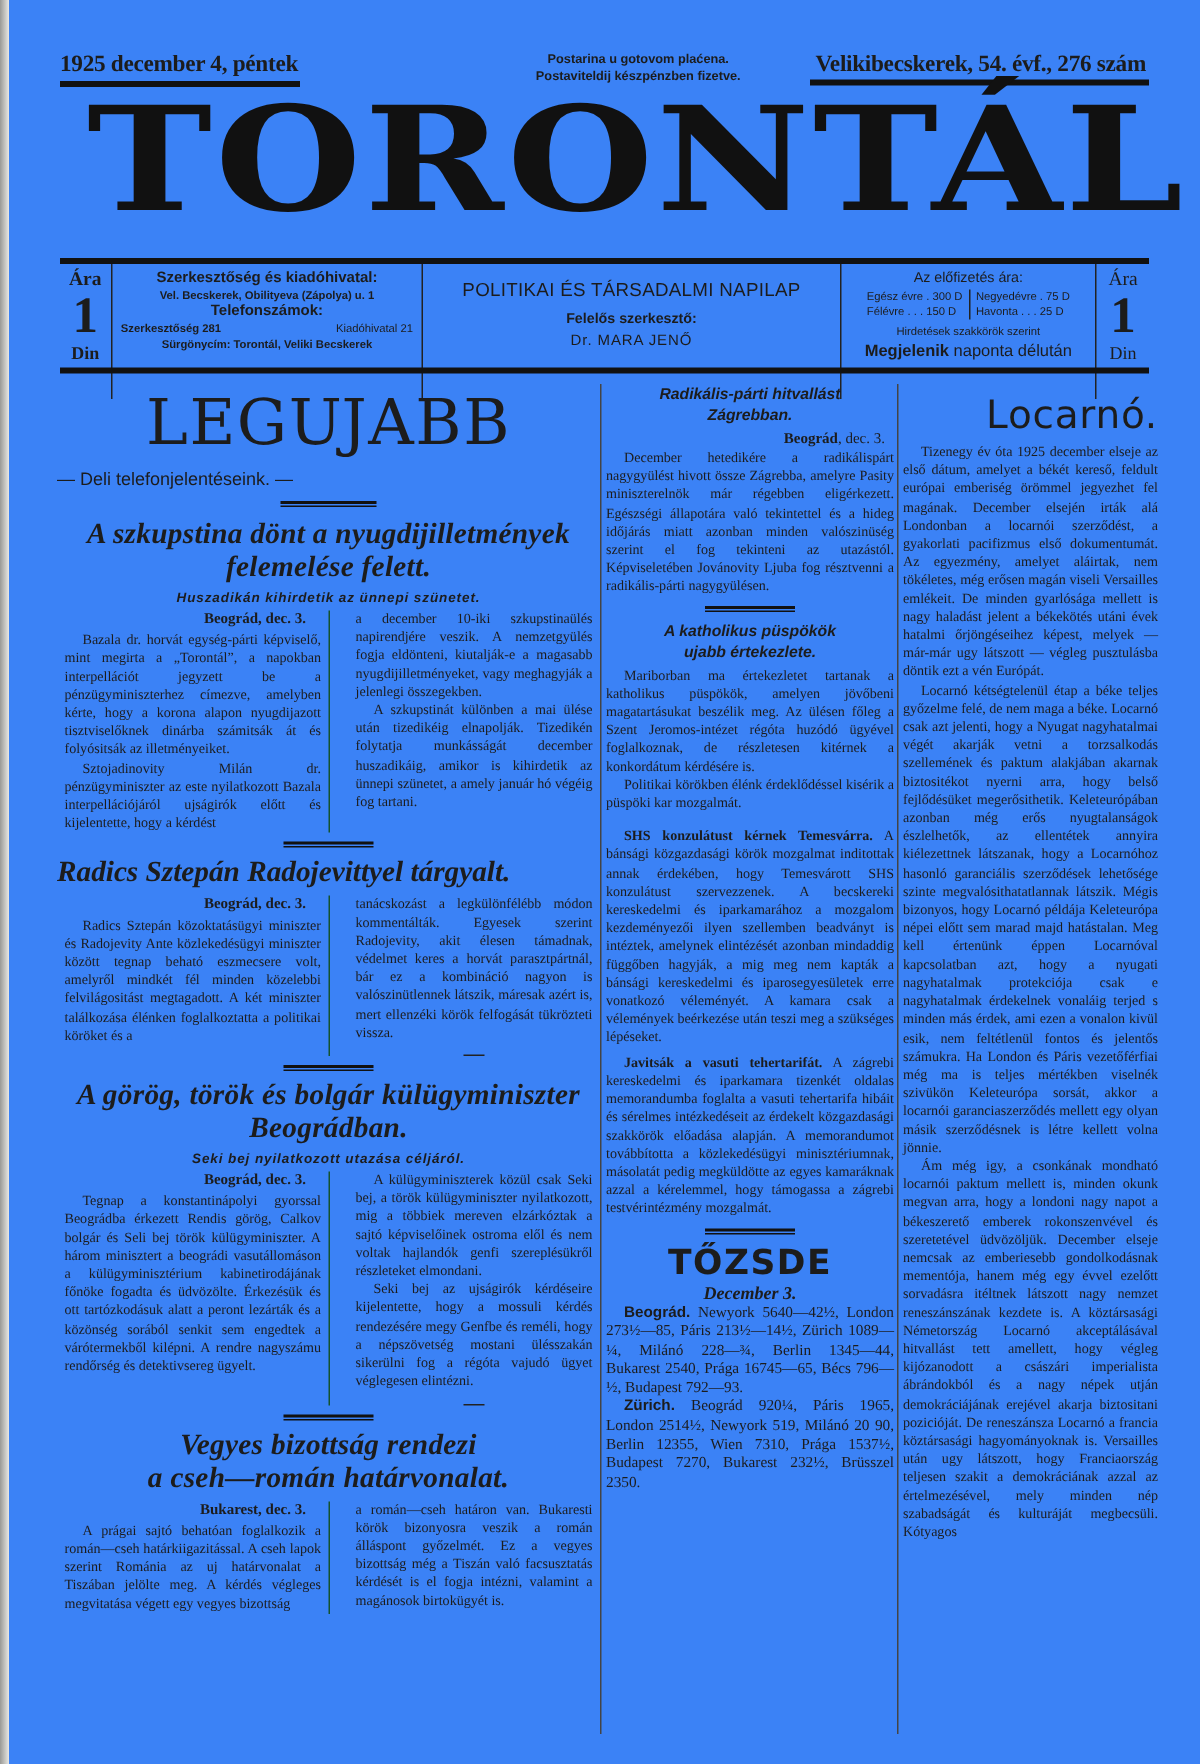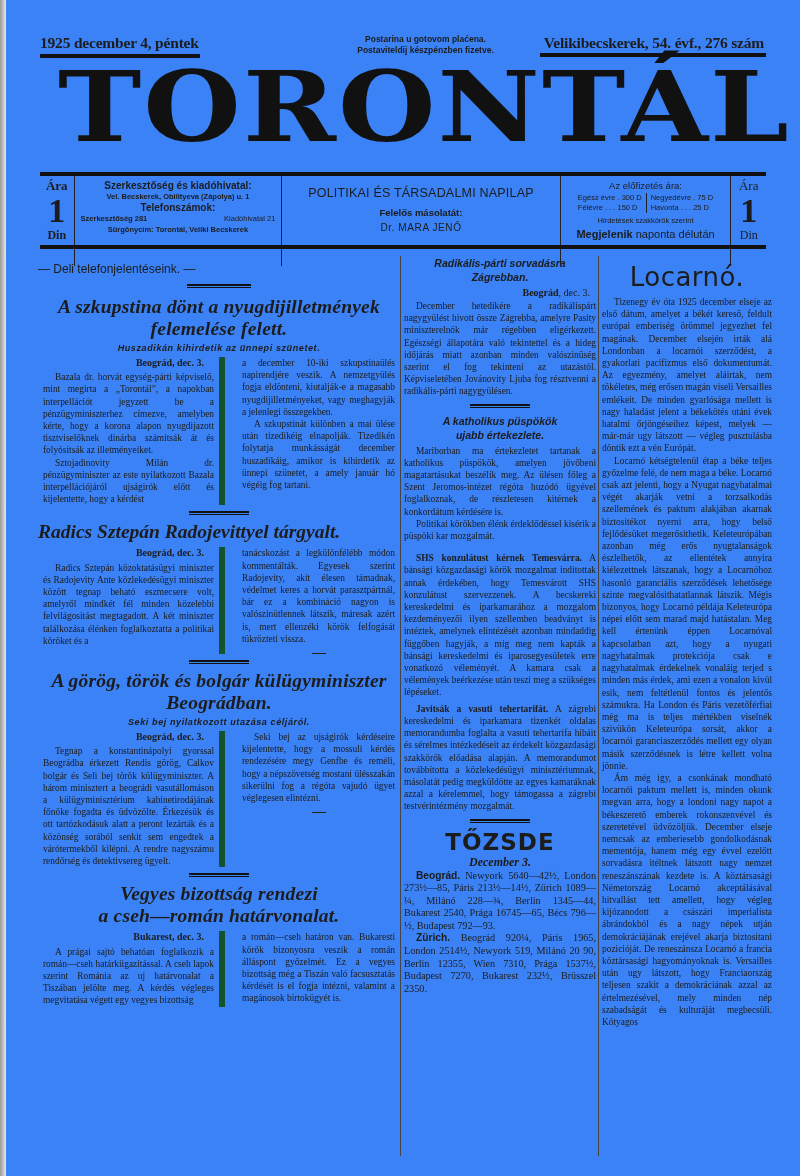--- a/index.html
+++ b/index.html
@@ -55,35 +55,35 @@
 
   .legujabb { text-align: center; font-family: "DejaVu Serif", serif; font-size: 42px; letter-spacing: 1px; line-height: 48px; margin-top: 2px; }
   .deli { font-family: "Liberation Sans", sans-serif; font-size: 12px; margin-top: 6px; }
   .dbl { margin: 8px auto; width: 64px; border-top: 2px solid #111; border-bottom: 1px solid #111; height: 4px; }
   .dbl.sm { width: 60px; margin: 6px auto; }
   .hl { text-align: center; font-family: "Liberation Serif", serif; font-style: italic; font-weight: bold; font-size: 19.5px; line-height: 22px; letter-spacing: 0.2px; }
   .hl2 { text-align: left; font-family: "Liberation Serif", serif; font-style: italic; font-weight: bold; font-size: 19.5px; line-height: 22px; }
   .sub-hl { text-align: center; font-family: "Liberation Sans", sans-serif; font-style: italic; font-weight: bold; font-size: 9px; letter-spacing: 0.6px; margin-top: 3px; }
   .art { display: flex; gap: 0; margin-top: 4px; }
   .art .c { width: 50%; padding: 0 5px; font-family: "Liberation Serif", serif; font-size: 9.4px; line-height: 12.2px; text-align: justify; }
-  .art .c + .c { border-left: 6px solid #14532d; padding-left: 17px; }
+  .art .c + .c { border-left: 1px solid #14532d; padding-left: 17px; }
   .dateline { text-align: right; font-weight: bold; font-size: 10px; margin-bottom: 2px; padding-right: 10px; }
   p.t { text-indent: 12px; }
   .short-rule { width: 14px; border-top: 1.5px solid #222; margin: 8px auto 0; }
 
   .mid-hl { text-align: center; font-family: "Liberation Sans", sans-serif; font-style: italic; font-weight: bold; font-size: 10.5px; line-height: 14px; }
   .mid-txt { font-family: "Liberation Serif", serif; font-size: 9.4px; line-height: 12.2px; text-align: justify; }
   .mid-date { text-align: right; font-family: "Liberation Serif", serif; font-size: 10px; margin: 3px 6px 2px 0; }
   .mid-date b { font-weight: bold; }
   .tozsde { text-align: center; font-family: "DejaVu Sans", sans-serif; font-weight: bold; font-size: 23px; letter-spacing: 1px; margin-top: 4px; }
   .tozsde-date { text-align: center; font-family: "Liberation Serif", serif; font-style: italic; font-weight: bold; font-size: 12px; }
   .tz { font-family: "Liberation Serif", serif; font-size: 10.2px; line-height: 12.6px; text-align: justify; }
   .tz b { font-family: "Liberation Sans", sans-serif; font-weight: bold; }
 
-  .locarno { text-align: center; font-family: "DejaVu Sans", sans-serif; font-size: 26px; letter-spacing: 0.5px; margin-top: 6px; margin-bottom: 4px; }
+  .locarno { text-align: right; font-family: "DejaVu Sans", sans-serif; font-size: 26px; letter-spacing: 0.5px; margin-top: 6px; margin-bottom: 4px; }
   .r-txt { font-family: "Liberation Serif", serif; font-size: 9.4px; line-height: 12.2px; text-align: justify; }
   b { font-weight: bold; }
 </style>
 </head>
 <body>
 
 <div class="page">
   <div class="leftshadow"></div>
 
   <div class="topline">
@@ -111,21 +111,21 @@
       <div class="b">Vel. Becskerek, Obilityeva (Zápolya) u. 1</div>
       <div class="h">Telefonszámok:</div>
       <div class="row">
         <span class="b">Szerkesztőség 281</span>
         <span>Kiadóhivatal 21</span>
       </div>
       <div class="b">Sürgönycím: Torontál, Veliki Becskerek</div>
     </div>
     <div class="midband">
       <div class="sub">POLITIKAI ÉS TÁRSADALMI NAPILAP</div>
-      <div class="lbl">Felelős másolatát:</div>
+      <div class="lbl">Felelős szerkesztő:</div>
       <div class="name">Dr. MARA JENŐ</div>
     </div>
     <div class="subs">
       <div class="t">Az előfizetés ára:</div>
       <div class="grid">
         <div class="c1">
           <div>Egész évre . 300 D</div>
           <div>Félévre . . . 150 D</div>
         </div>
         <div class="c2">
@@ -141,20 +141,21 @@
       <div class="num">1</div>
       <div class="din">Din</div>
     </div>
   </div>
   <div class="band-rule-bot"></div>
 
   <div class="col-rule" style="left:400px; top:256px; height:900px;"></div>
   <div class="col-rule" style="left:598px; top:256px; height:900px;"></div>
 
   <div class="leftcol">
+    <div class="legujabb">LEGUJABB</div>
     <div class="deli">— Deli telefonjelentéseink. —</div>
     <div class="dbl"></div>
 
     <div>
       <div class="hl">A szkupstina dönt a nyugdijilletmények</div>
       <div class="hl">felemelése felett.</div>
       <div class="sub-hl">Huszadikán kihirdetik az ünnepi szünetet.</div>
       <div class="art">
         <div class="c">
           <div class="dateline">Beográd, dec. 3.</div>
@@ -187,20 +188,21 @@
     <div>
       <div class="hl">A görög, török és bolgár külügyminiszter</div>
       <div class="hl">Beográdban.</div>
       <div class="sub-hl">Seki bej nyilatkozott utazása céljáról.</div>
       <div class="art">
         <div class="c">
           <div class="dateline">Beográd, dec. 3.</div>
           <p class="t">Tegnap a konstantinápolyi gyorssal Beográdba érkezett Rendis görög, Calkov bolgár és Seli bej török külügyminiszter. A három minisztert a beográdi vasutállomáson a külügyminisztérium kabinetirodájának főnöke fogadta és üdvözölte. Érkezésük és ott tartózkodásuk alatt a peront lezárták és a közönség sorából senkit sem engedtek a várótermekből kilépni. A rendre nagyszámu rendőrség és detektivsereg ügyelt.</p>
         </div>
         <div class="c">
+          <p class="t">A külügyminiszterek közül csak Seki bej, a török külügyminiszter nyilatkozott, mig a többiek mereven elzárkóztak a sajtó képviselőinek ostroma elől és nem voltak hajlandók genfi szereplésükről részleteket elmondani.</p>
           <p class="t">Seki bej az ujságirók kérdéseire kijelentette, hogy a mossuli kérdés rendezésére megy Genfbe és reméli, hogy a népszövetség mostani ülésszakán sikerülni fog a régóta vajudó ügyet véglegesen elintézni.</p>
           <div class="short-rule"></div>
         </div>
       </div>
     </div>
     <div class="dbl sm"></div>
 
     <div>
       <div class="hl">Vegyes bizottság rendezi</div>
       <div class="hl">a cseh—román határvonalat.</div>
@@ -211,21 +213,21 @@
         </div>
         <div class="c">
           <p>a román—cseh határon van. Bukaresti körök bizonyosra veszik a román álláspont győzelmét. Ez a vegyes bizottság még a Tiszán való facsusztatás kérdését is el fogja intézni, valamint a magánosok birtokügyét is.</p>
         </div>
       </div>
     </div>
   </div>
 
   <div class="midcol">
     <div>
-      <div class="mid-hl">Radikális-párti sorvadásra</div>
+      <div class="mid-hl">Radikális-párti hitvallást</div>
       <div class="mid-hl">Zágrebban.</div>
       <div class="mid-date"><b>Beográd</b><span>, dec. 3.</span></div>
       <p class="mid-txt t">December hetedikére a radikálispárt nagygyülést hivott össze Zágrebba, amelyre Pasity miniszterelnök már régebben eligérkezett. Egészségi állapotára való tekintettel és a hideg időjárás miatt azonban minden valószinüség szerint el fog tekinteni az utazástól. Képviseletében Jovánovity Ljuba fog résztvenni a radikális-párti nagygyülésen.</p>
     </div>
     <div class="dbl sm"></div>
 
     <div>
       <div class="mid-hl">A katholikus püspökök</div>
       <div class="mid-hl" style="margin-bottom:3px;">ujabb értekezlete.</div>
       <p class="mid-txt t">Mariborban ma értekezletet tartanak a katholikus püspökök, amelyen jövőbeni magatartásukat beszélik meg. Az ülésen főleg a Szent Jeromos-intézet régóta huzódó ügyével foglalkoznak, de részletesen kitérnek a konkordátum kérdésére is.</p>

